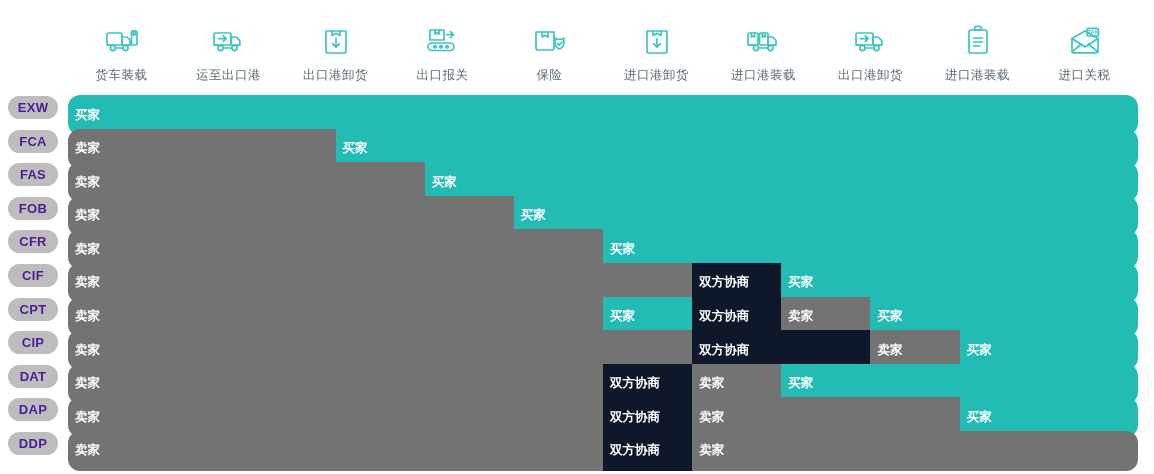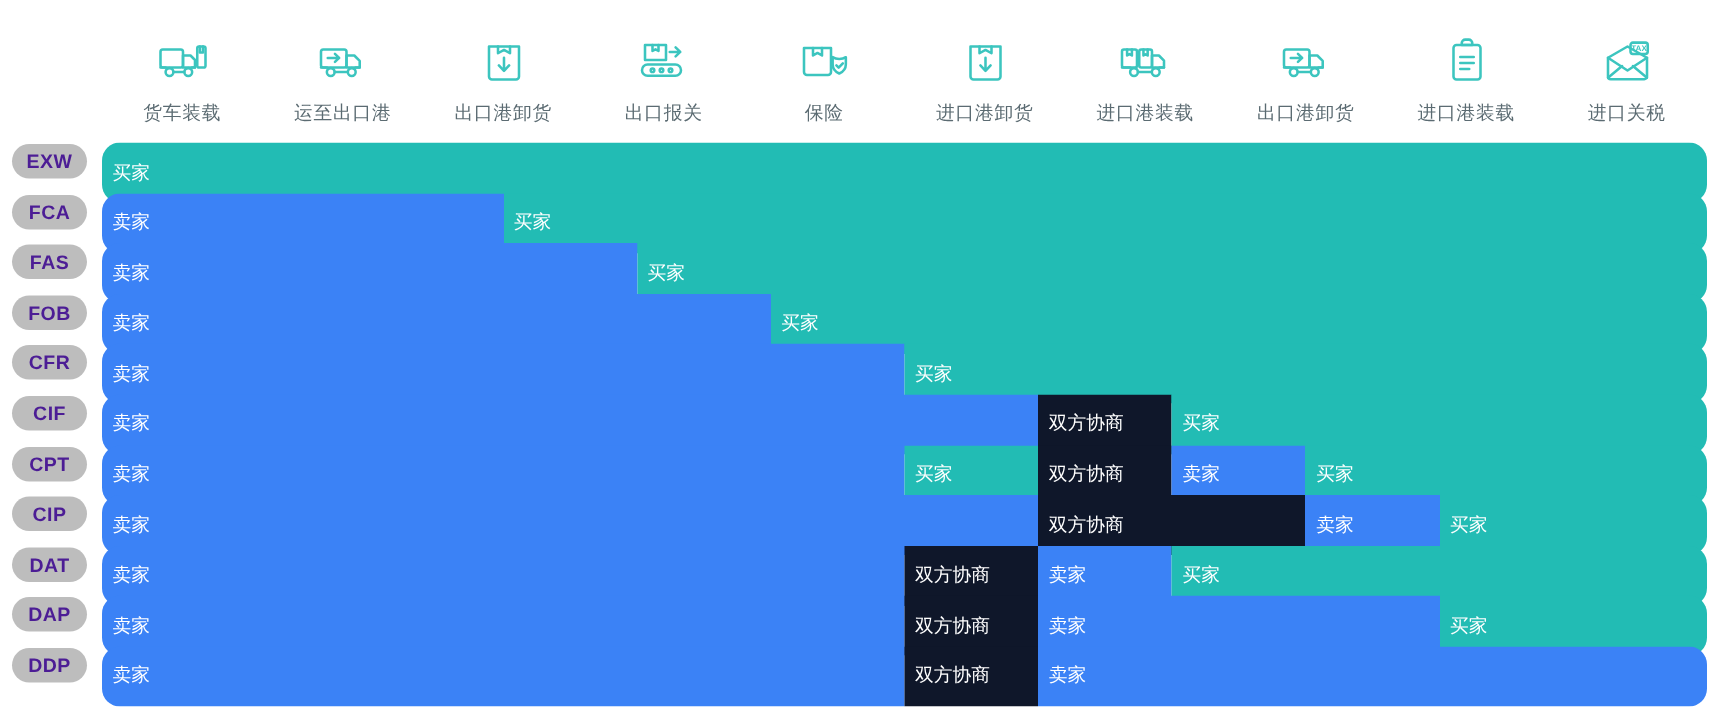--- a/index.html
+++ b/index.html
@@ -68,33 +68,34 @@
     justify-content: center;
     letter-spacing: 0.3px;
   }
   .bar {
     position: absolute;
     left: 68px; top: 2px;
     width: 1070px; height: 40px;
     display: flex;
     border-radius: 12px;
     overflow: hidden;
+    font-weight: bold;
   }
   .seg {
     height: 100%;
     display: flex;
     align-items: center;
     color: #ffffff;
     font-size: 12.5px;
     padding-left: 7px;
     white-space: nowrap;
     overflow: hidden;
   }
   .seg.buyer  { background: #22bcb4; }
-  .seg.seller { background: #3b82f6; }
+  .seg.seller { background: #737373; }
   .seg.both   { background: #0f172a; }
 </style>
 </head>
 <body>
 
 <div id="chart">
   <div id="header">
       <div class="col-head">
         <div class="col-icon">
           <svg width="36" height="30" viewBox="0 0 36 30">

